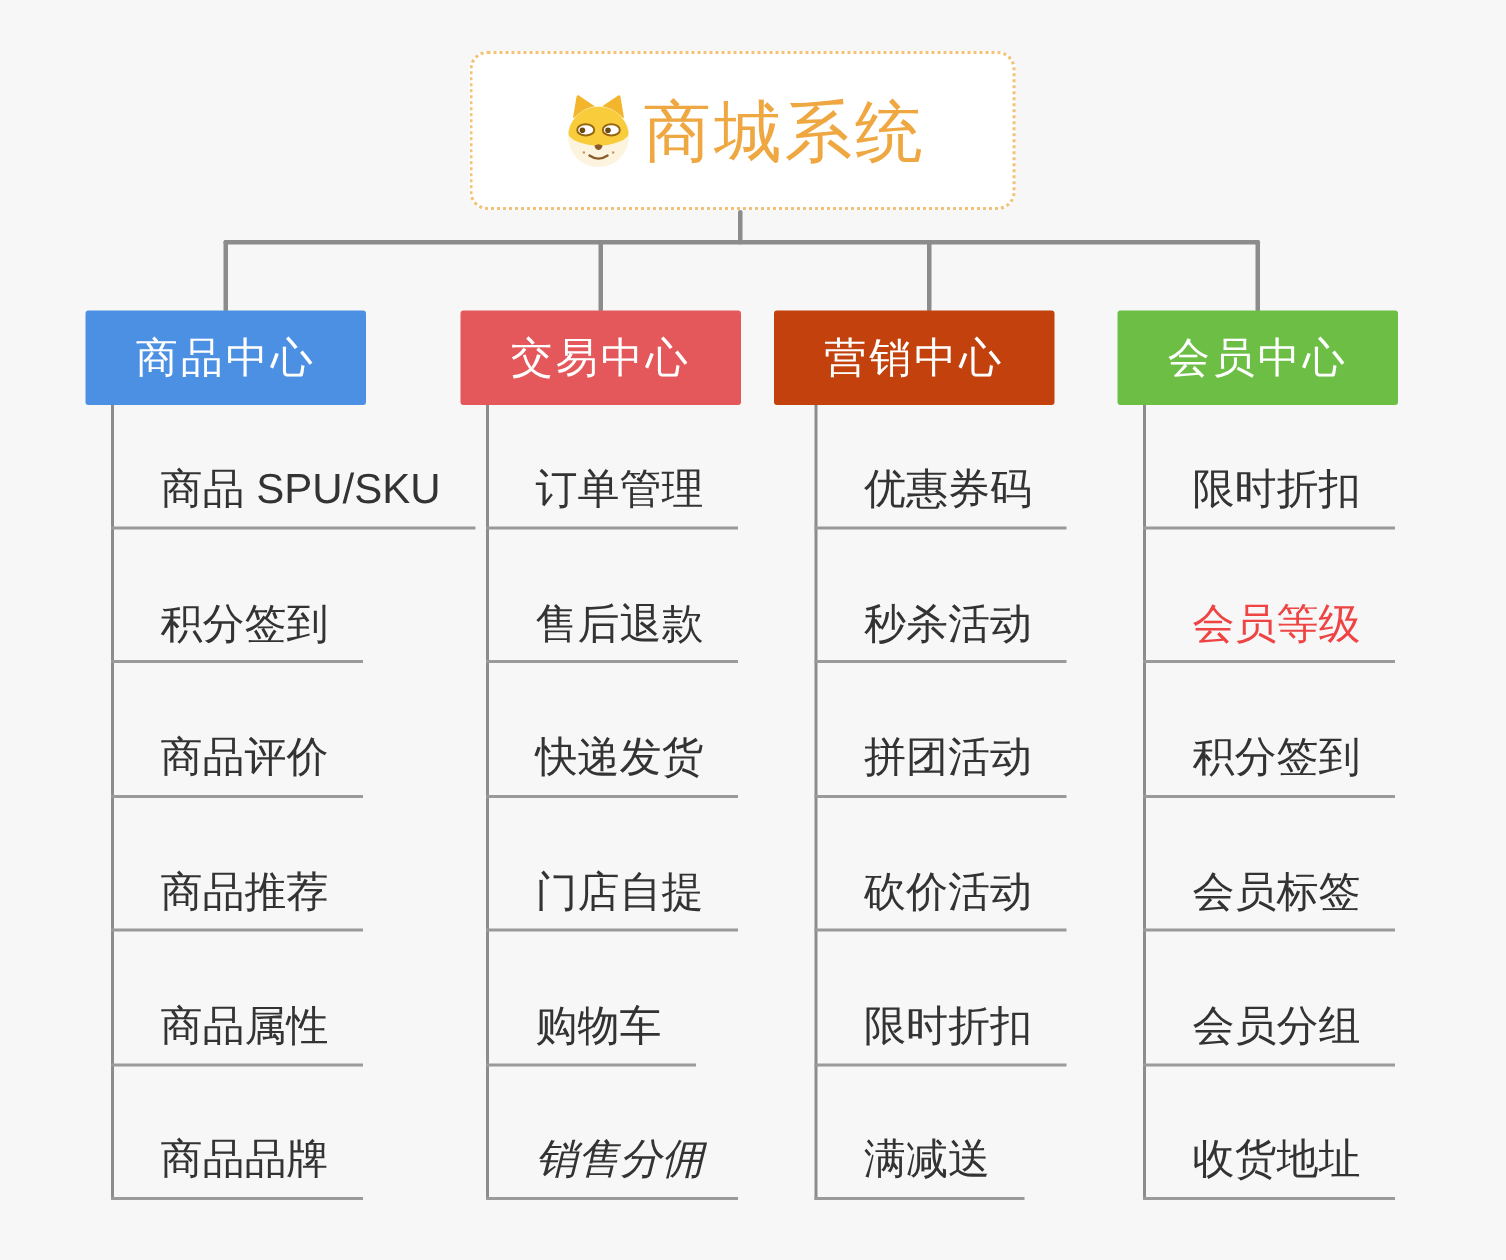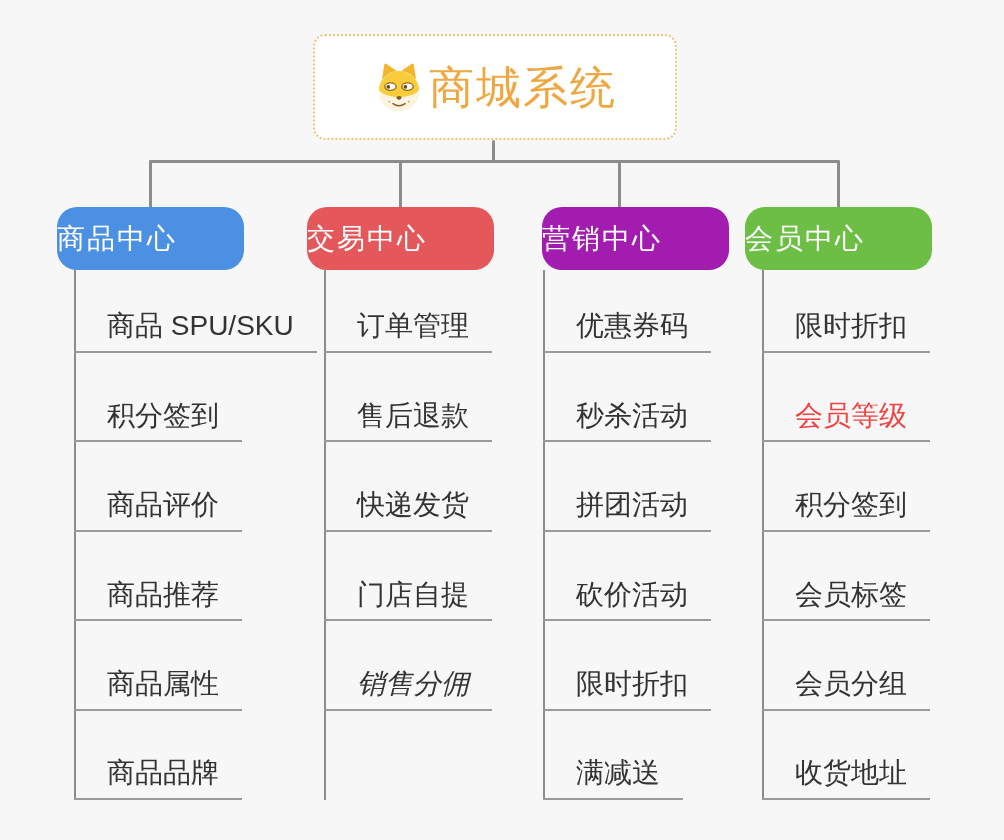--- a/index.html
+++ b/index.html
@@ -17,22 +17,22 @@
   }
   .root-icon{display:flex;align-items:center}
   .root-title{font-size:45px;letter-spacing:2px;line-height:1}
 
   
   .connector{position:absolute;border-radius:3px}
 
   
   .branch-header{
     position:absolute;top:207px;width:187px;height:63px;
-    display:flex;align-items:center;
-    border-radius:20px;
+    display:flex;align-items:center;justify-content:center;
+    border-radius:2px;
   }
   .branch-label{color:#fff;font-size:28px;letter-spacing:2px;line-height:1}
 
   
   .branch-vline{position:absolute;top:270px;width:2px;height:530px}
 
   
   .leaf-list{position:absolute;display:flex;flex-direction:column}
   .leaf-row{height:89.4px;display:flex;align-items:flex-end}
   .leaf-label{
@@ -123,29 +123,32 @@
     </div>
 
     <div class="leaf-row" style="height: 89.4px;">
       <span class="leaf-label" style="color: rgb(51, 51, 51); border-bottom-color: rgb(154, 154, 154);">快递发货</span>
     </div>
 
     <div class="leaf-row" style="height: 89.4px;">
       <span class="leaf-label" style="color: rgb(51, 51, 51); border-bottom-color: rgb(154, 154, 154);">门店自提</span>
     </div>
 
+    <div class="leaf-row" style="height: 89.4px;">
+      <span class="leaf-label" style="color: rgb(51, 51, 51); border-bottom-color: rgb(154, 154, 154);">购物车</span>
+    </div>
 
     <div class="leaf-row" style="height: 89.4px;">
       <span class="leaf-label" style="color: rgb(51, 51, 51); border-bottom-color: rgb(154, 154, 154); font-style: italic;">销售分佣</span>
     </div>
   </div>
     </div>
 
     <div class="branch-group">
-      <div class="branch-header" style="left: 542px; background: #a21caf;">
+      <div class="branch-header" style="left: 516px; background: #c2410c;">
         <span class="branch-label">营销中心</span>
       </div>
       <div class="branch-vline" style="left: 543px; background: rgb(140, 140, 140); top: 270px; height: 530px;"></div>
       <div class="leaf-list" style="left: 543px; top: 263.6px;">
     <div class="leaf-row" style="height: 89.4px;">
       <span class="leaf-label" style="color: rgb(51, 51, 51); border-bottom-color: rgb(154, 154, 154);">优惠券码</span>
     </div>
 
     <div class="leaf-row" style="height: 89.4px;">
       <span class="leaf-label" style="color: rgb(51, 51, 51); border-bottom-color: rgb(154, 154, 154);">秒杀活动</span>

